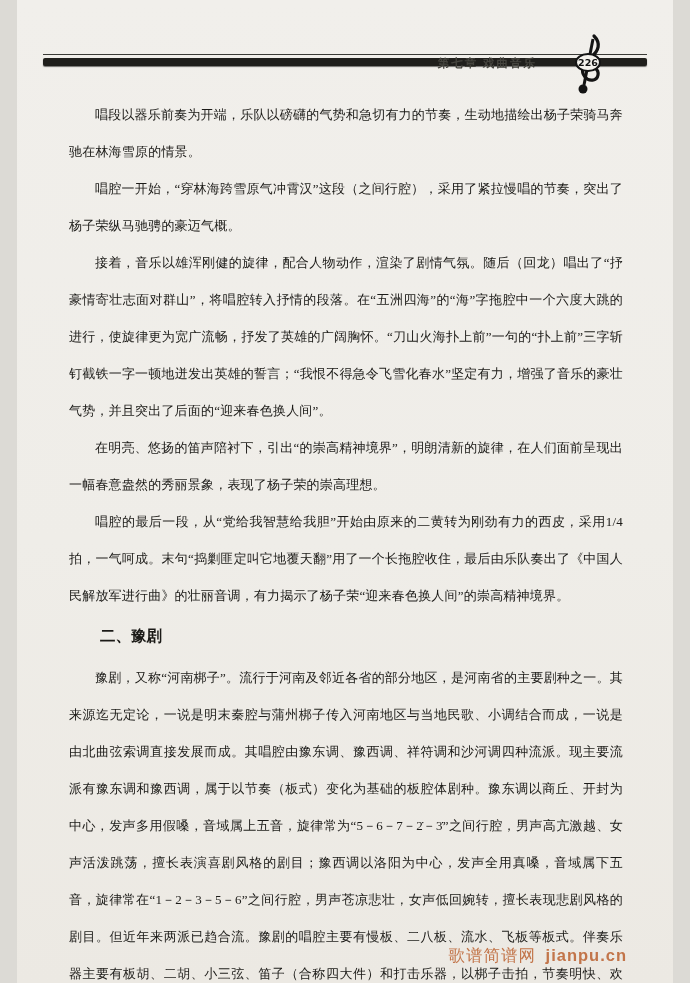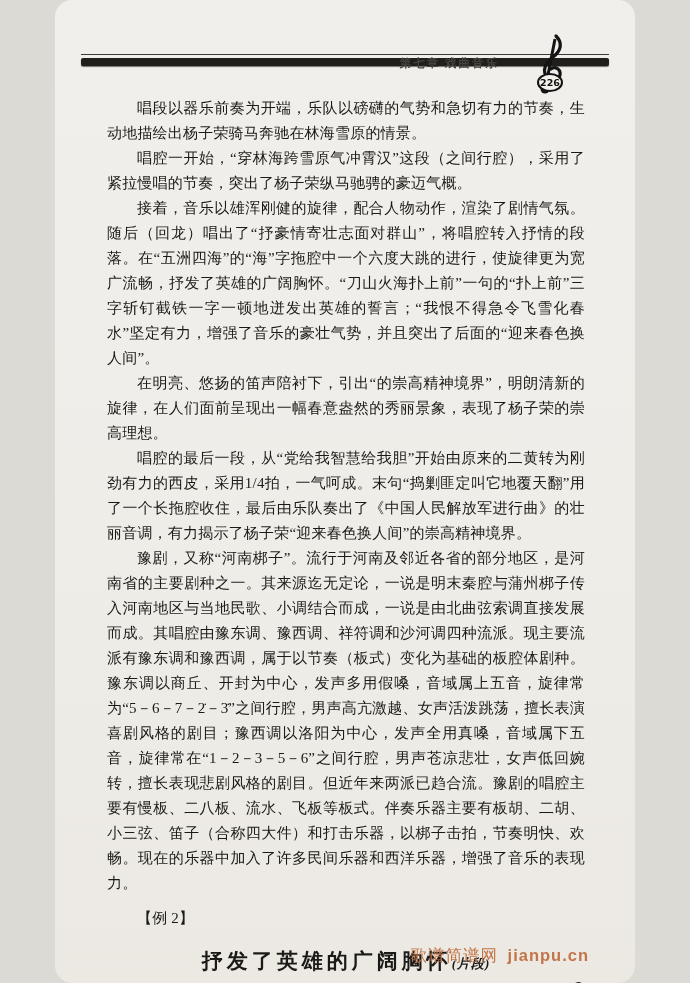--- a/index.html
+++ b/index.html
@@ -1,33 +1,33 @@
 <!DOCTYPE html>
 <html><head>
 <meta charset="utf-8">
 <style>
   html,body{margin:0;padding:0;background:#dcdad5;}
-  .page{position:relative;width:580px;height:983px;margin:0 auto;overflow:hidden;
+  .page{position:relative;width:656px;height:983px;margin:0 auto;overflow:hidden;
         background:linear-gradient(180deg,#f1efeb 0%,#efede8 55%,#ece9e3 100%);
-        color:#1b1a17;font-family:"Liberation Serif","DejaVu Serif",serif;border-radius:17px;}
+        color:#1b1a17;font-family:"Liberation Serif","DejaVu Serif",serif;}
   
   .header{position:absolute;top:54px;left:26px;right:26px;height:22px;}
   .band-thin{border-top:1.6px solid #3a3a36;}
   .band-thick{margin-top:3px;height:8px;background:#201f1c;border-radius:2px;
               box-shadow:0 1px 1px rgba(30,30,28,.6);}
   .chapter{position:absolute;top:2px;right:110px;z-index:2;font-size:11.5px;font-weight:bold;
            letter-spacing:2px;color:#45443e;}
   .clef{position:absolute;top:-21px;right:40px;z-index:3;}
   .pagenum{position:absolute;top:-1px;right:46px;z-index:4;width:22px;height:15px;
            background:#f3f1ec;border:2.4px solid #141414;border-radius:50%;
            font-family:"DejaVu Sans",sans-serif;font-size:9.5px;font-weight:bold;color:#111;
-           display:flex;align-items:center;justify-content:center;margin-top:20px;}
+           display:flex;align-items:center;justify-content:center;}
   
   .content{position:absolute;top:96px;left:52px;right:50px;}
-  .para{margin:0;text-indent:2em;font-size:15px;line-height:25px;text-align:justify;
+  .para{margin:0;text-indent:2em;font-size:13px;line-height:37px;text-align:justify;
         font-weight:500;letter-spacing:.2px;}
   .sec{margin:12px 0 12px;text-indent:2em;font-size:15.5px;font-weight:bold;}
   .example{margin-top:10px;font-weight:500;}
   
   .score{margin-top:16px;}
   .score-title{text-align:center;font-size:21px;font-weight:bold;letter-spacing:4px;}
   .score-title .suffix{font-size:13px;font-weight:bold;letter-spacing:1px;font-style:italic;}
   .score-sub{text-align:center;margin-top:9px;font-size:15px;font-weight:bold;letter-spacing:1px;}
   .meta-row{display:flex;justify-content:space-between;align-items:flex-end;margin-top:6px;flex-direction:column;}
   .keysig{font-family:"DejaVu Sans",sans-serif;font-size:14px;font-weight:bold;}
@@ -67,20 +67,21 @@
   <div class="content">
 
     <div>
         <p class="para">唱段以器乐前奏为开端，乐队以磅礴的气势和急切有力的节奏，生动地描绘出杨子荣骑马奔驰在林海雪原的情景。</p>
         <p class="para">唱腔一开始，“穿林海跨雪原气冲霄汉”这段（之间行腔），采用了紧拉慢唱的节奏，突出了杨子荣纵马驰骋的豪迈气概。</p>
         <p class="para">接着，音乐以雄浑刚健的旋律，配合人物动作，渲染了剧情气氛。随后（回龙）唱出了“抒豪情寄壮志面对群山”，将唱腔转入抒情的段落。在“五洲四海”的“海”字拖腔中一个六度大跳的进行，使旋律更为宽广流畅，抒发了英雄的广阔胸怀。“刀山火海扑上前”一句的“扑上前”三字斩钉截铁一字一顿地迸发出英雄的誓言；“我恨不得急令飞雪化春水”坚定有力，增强了音乐的豪壮气势，并且突出了后面的“迎来春色换人间”。</p>
         <p class="para">在明亮、悠扬的笛声陪衬下，引出“的崇高精神境界”，明朗清新的旋律，在人们面前呈现出一幅春意盎然的秀丽景象，表现了杨子荣的崇高理想。</p>
         <p class="para">唱腔的最后一段，从“党给我智慧给我胆”开始由原来的二黄转为刚劲有力的西皮，采用1/4拍，一气呵成。末句“捣剿匪定叫它地覆天翻”用了一个长拖腔收住，最后由乐队奏出了《中国人民解放军进行曲》的壮丽音调，有力揭示了杨子荣“迎来春色换人间”的崇高精神境界。</p>
       </div>
 
+    <h3 class="sec">二、豫剧</h3>
 
     <p class="para">豫剧，又称“河南梆子”。流行于河南及邻近各省的部分地区，是河南省的主要剧种之一。其来源迄无定论，一说是明末秦腔与蒲州梆子传入河南地区与当地民歌、小调结合而成，一说是由北曲弦索调直接发展而成。其唱腔由豫东调、豫西调、祥符调和沙河调四种流派。现主要流派有豫东调和豫西调，属于以节奏（板式）变化为基础的板腔体剧种。豫东调以商丘、开封为中心，发声多用假嗓，音域属上五音，旋律常为“5－6－7－2̇－3̇”之间行腔，男声高亢激越、女声活泼跳荡，擅长表演喜剧风格的剧目；豫西调以洛阳为中心，发声全用真嗓，音域属下五音，旋律常在“1－2－3－5－6”之间行腔，男声苍凉悲壮，女声低回婉转，擅长表现悲剧风格的剧目。但近年来两派已趋合流。豫剧的唱腔主要有慢板、二八板、流水、飞板等板式。伴奏乐器主要有板胡、二胡、小三弦、笛子（合称四大件）和打击乐器，以梆子击拍，节奏明快、欢畅。现在的乐器中加入了许多民间乐器和西洋乐器，增强了音乐的表现力。</p>
 
     <p class="para example">【例 2】</p>
 
     <div class="score">
       <div class="score-title">
         <span>抒发了英雄的广阔胸怀</span><span class="suffix">(片段)</span>
       </div>
 

